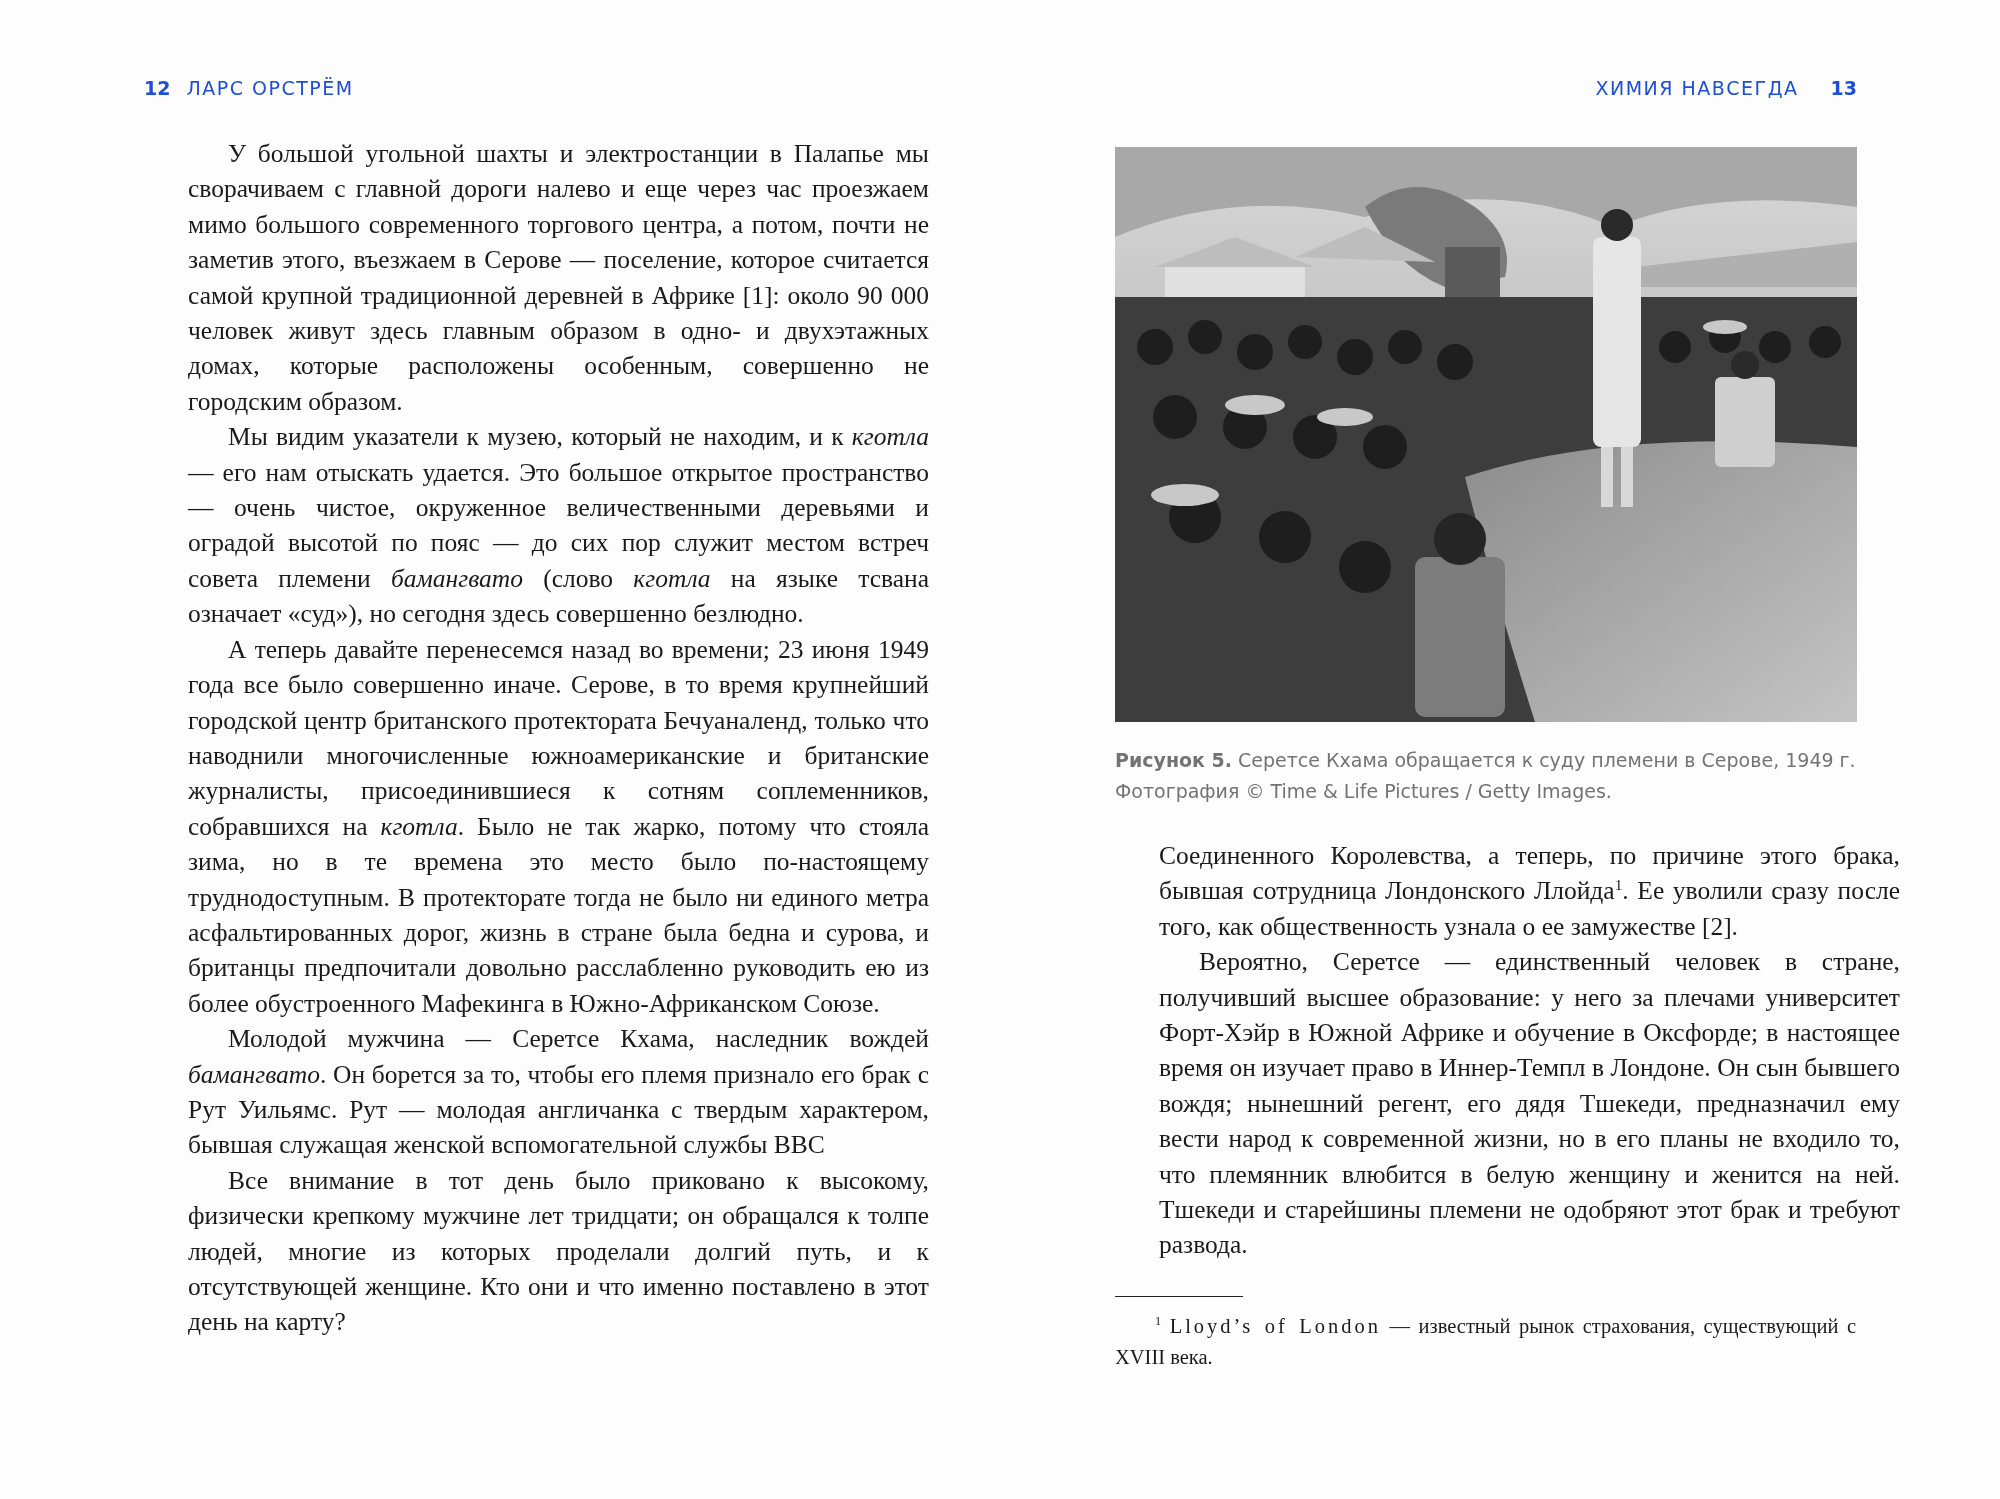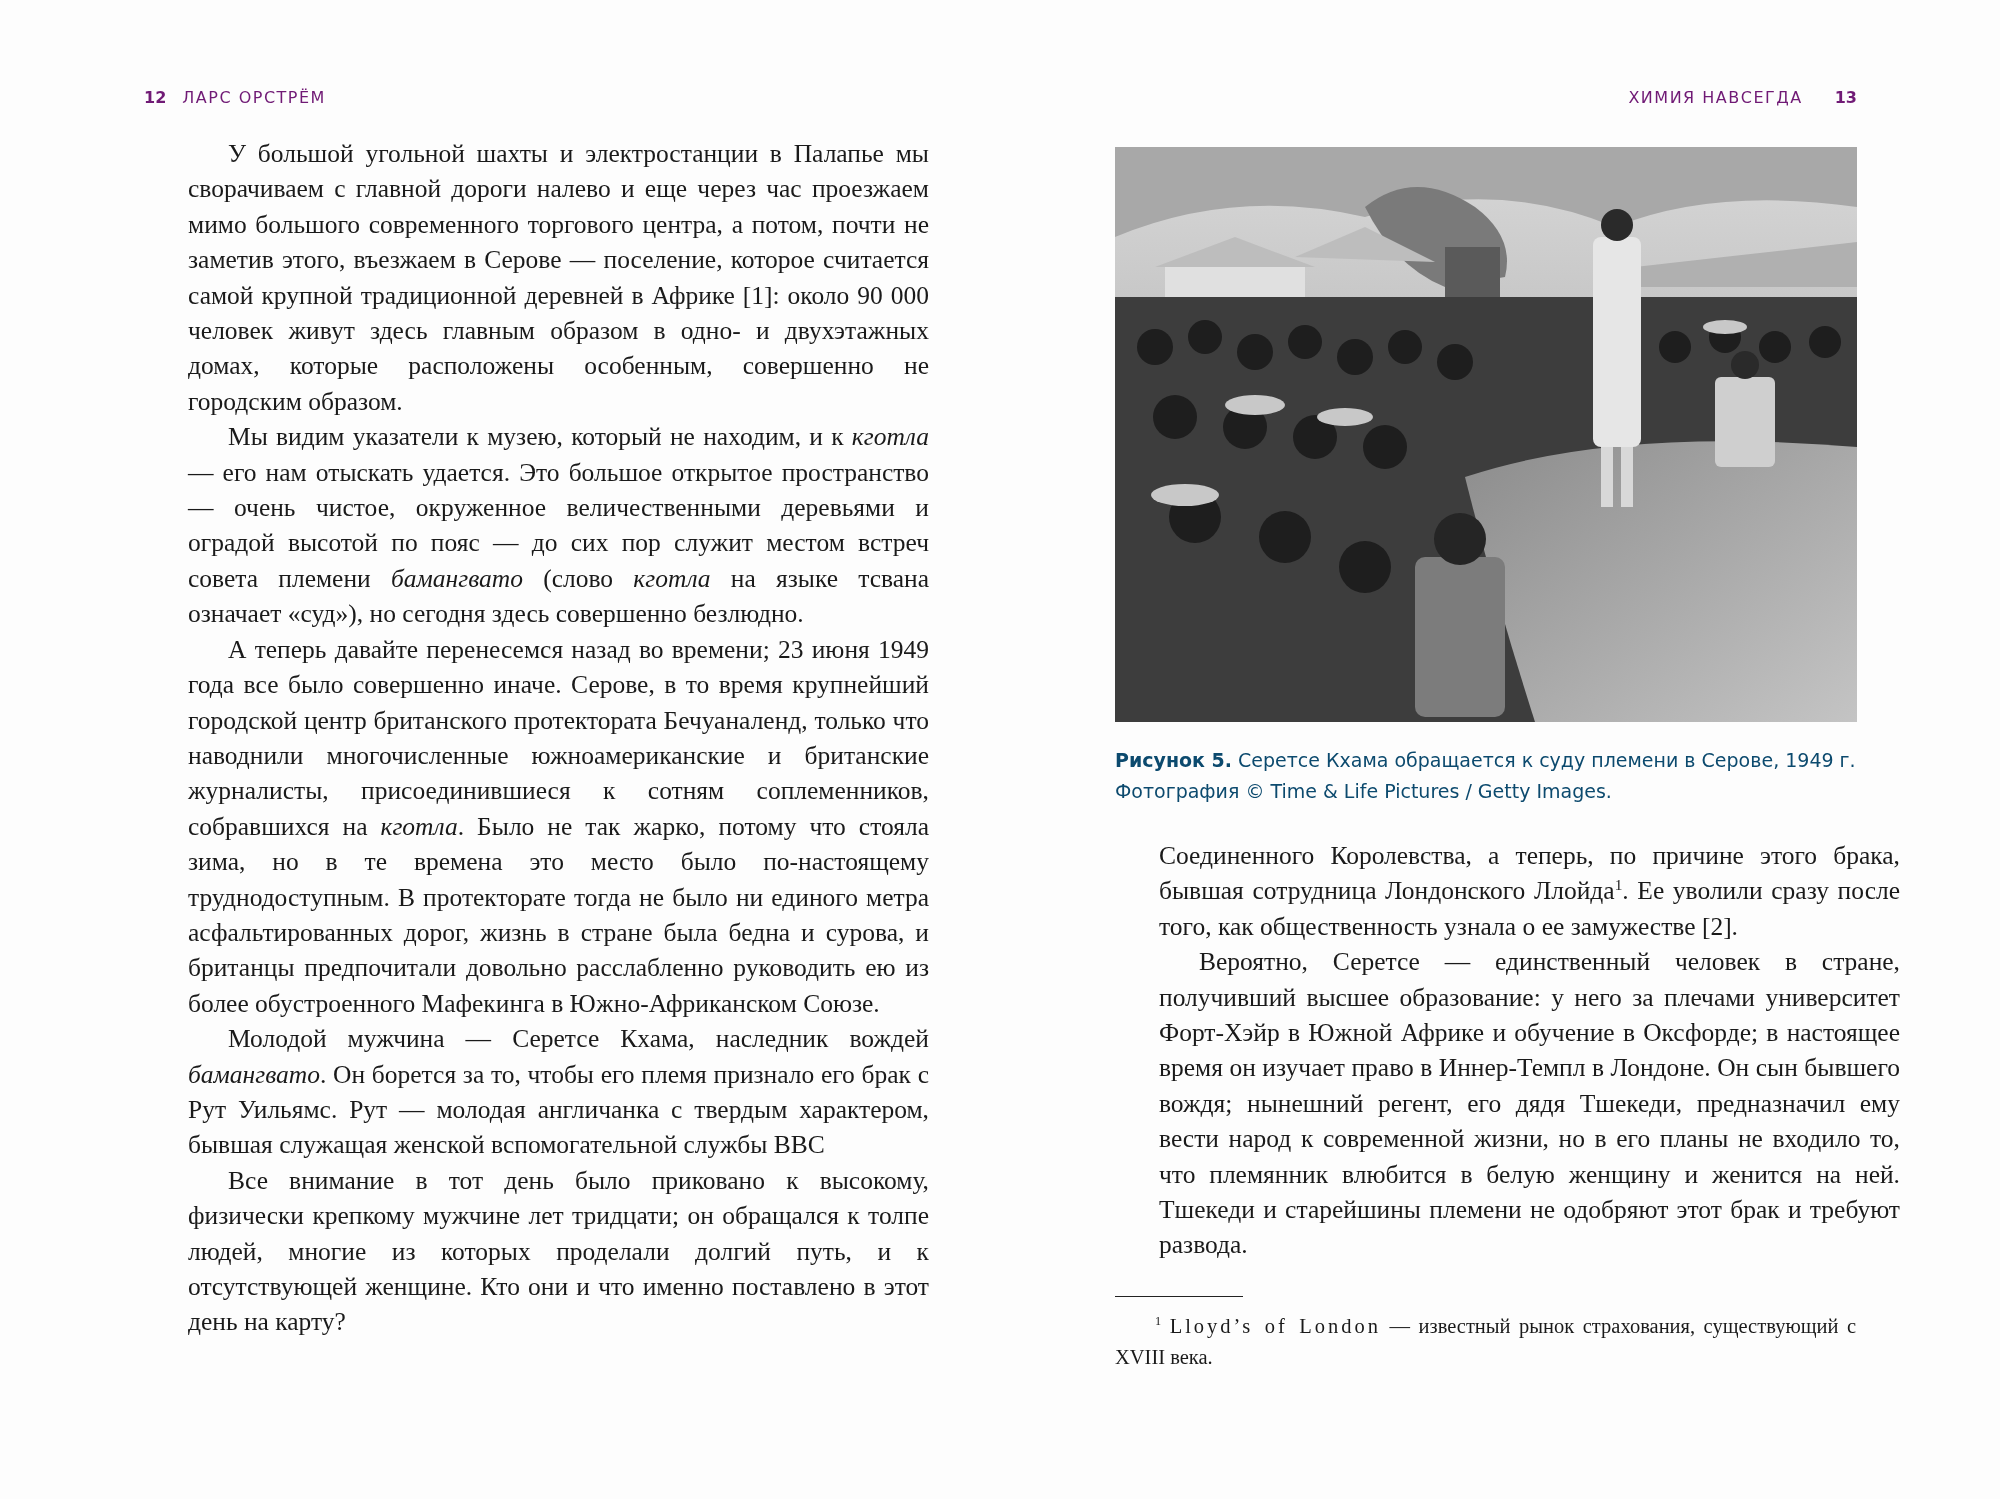--- a/index.html
+++ b/index.html
@@ -1,31 +1,31 @@
 <!DOCTYPE html>
 <html><head>
 <meta charset="utf-8">
 <style>
   html,body{margin:0;padding:0;}
   body{width:2000px;height:1499px;background:#fdfdfd;position:relative;overflow:hidden;font-family:"Liberation Serif","DejaVu Serif",serif;color:#1a1a1a;}
-  .running{position:absolute;top:88px;font-family:"DejaVu Sans","Liberation Sans",sans-serif;font-size:16px;letter-spacing:1.5px;color:#701a75;}
+  .running{position:absolute;top:77px;font-family:"DejaVu Sans","Liberation Sans",sans-serif;font-size:19px;letter-spacing:1.5px;color:#1d4ed8;}
   .running .num{font-weight:bold;letter-spacing:0;}
   .run-left{left:144px;}
   .run-left .num{margin-right:16px;}
   .run-right{right:143px;text-align:right;}
   .run-right .num{margin-left:32px;}
   .page{position:absolute;width:741px;margin-left:44px;}
   .page-left{left:144px;top:136px;}
   .page-right{left:1115px;top:838px;}
   p{margin:0;font-size:25.5px;line-height:35.4px;text-align:justify;hyphens:none;}
   p.indent{text-indent:40px;}
   i{font-style:italic;}
   .figure{position:absolute;left:1115px;top:147px;width:742px;height:575px;overflow:hidden;}
   .figure svg{display:block;}
-  .caption{position:absolute;left:1115px;top:745px;width:745px;font-family:"DejaVu Sans","Liberation Sans",sans-serif;font-size:19px;line-height:31px;color:#0c4a6e;}
+  .caption{position:absolute;left:1115px;top:745px;width:745px;font-family:"DejaVu Sans","Liberation Sans",sans-serif;font-size:19px;line-height:31px;color:#737373;}
   .caption b{font-weight:bold;}
   .fn-rule{position:absolute;left:1115px;top:1296px;width:128px;height:0;border-top:1.5px solid #222;}
   .footnote{position:absolute;left:1115px;top:1311px;width:741px;font-size:20.5px;line-height:31px;text-align:justify;}
   .footnote .sp{letter-spacing:3px;}
   sup{font-size:60%;line-height:0;vertical-align:super;}
 </style>
 </head>
 <body>
 
 <div class="running run-left">

